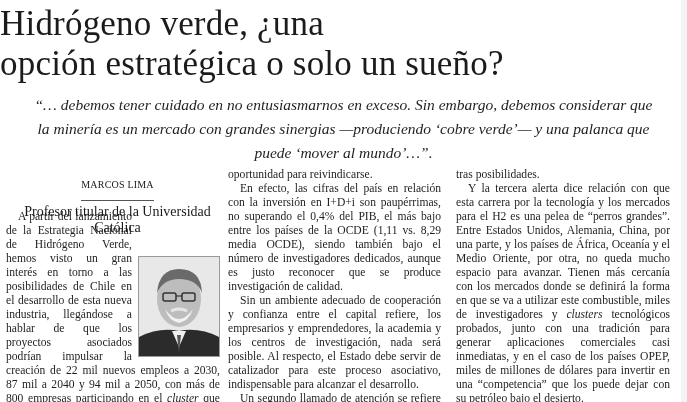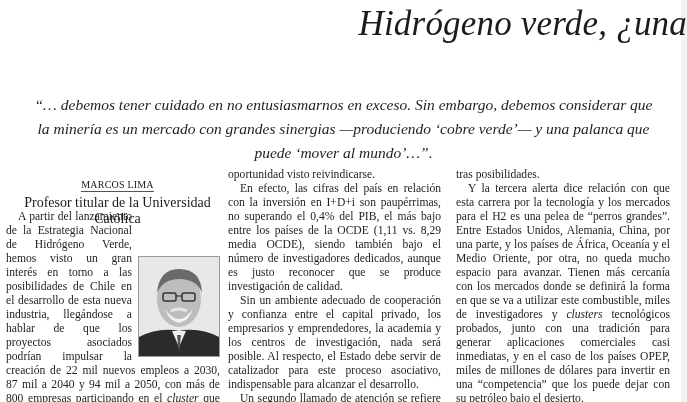--- a/index.html
+++ b/index.html
@@ -9,23 +9,22 @@
     font-family: "DejaVu Serif", "Liberation Serif", serif;
     color: #1a1a1a;
     position: relative;
   }
   .right-strip {
     position: absolute; right: 0; top: 0; width: 6px; height: 402px;
     background: #f3f3f3;
   }
   .headline {
     position: absolute; left: 0; top: 4px; width: 687px;
-    text-align: right;
+    text-align: left;
     font-family: "Liberation Serif", serif;
-    font-style: italic;
     font-size: 35px; line-height: 40px;
     color: #1b1b1b;
     letter-spacing: 0.2px;
   }
   .pullquote {
     position: absolute; left: 30px; top: 93px; width: 627px;
     text-align: center;
     font-family: "Liberation Serif", serif;
     font-size: 15.5px; line-height: 24px;
     color: #1f1f1f;
@@ -33,21 +32,21 @@
   }
   .byline {
     position: absolute; left: 10px; top: 174px; width: 215px;
     text-align: center;
     font-family: "Liberation Serif", serif;
   }
   .byline .name {
     display: inline-block;
     font-size: 10px; letter-spacing: 0.2px;
     border-bottom: 1px solid #555;
-    padding-bottom: 1px;
+    padding-bottom: 10px;
     text-transform: uppercase;
   }
   .byline .role {
     font-size: 14px; margin-top: 3px;
   }
   .col {
     position: absolute;
     font-family: "Liberation Serif", serif;
     font-size: 11.6px; line-height: 14px;
     text-align: justify;
@@ -69,20 +68,21 @@
   }
   .photo svg { display: block; }
 </style>
 </head>
 <body>
 
 <div class="right-strip"></div>
 
 <div class="headline">
   <div>Hidrógeno verde, ¿una</div>
+  <div>opción estratégica o solo un sueño?</div>
 </div>
 
 <div class="pullquote">“… debemos tener cuidado en no entusiasmarnos en exceso. Sin embargo, debemos considerar que la minería es un mercado con grandes sinergias —produciendo ‘cobre verde’— y una palanca que puede ‘mover al mundo’…”.</div>
 
 <div class="byline">
   <div><span class="name">MARCOS LIMA</span></div>
   <div class="role">Profesor titular de la Universidad Católica</div>
 </div>
 
 <div class="col col1">
@@ -100,23 +100,23 @@
       <path d="M26 52 Q40 72 54 52 Q50 64 40 66 Q30 64 26 52 Z" fill="#f2f2f2"></path>
       <path d="M32 54 Q40 50 48 54" stroke="#e6e6e6" stroke-width="3" fill="none"></path>
     </svg>
   </div>
   <p>
     <span>A partir del lanzamiento de la Estrategia Nacional de Hidrógeno Verde, hemos visto un gran interés en torno a las posibilidades de Chile en el desarrollo de esta nueva industria, llegándose a hablar de que los proyectos asociados podrían impulsar la creación de 22 mil nuevos empleos a 2030, 87 mil a 2040 y 94 mil a 2050, con más de 800 empresas participando en el </span><em>cluster</em><span> que se formaría a su alrededor, siendo equivalente en exportaciones a la minería del cobre hacia el año</span>
   </p>
 </div>
 
 <div class="col col2">
-  <p class="cont">oportunidad visto reivindicarse.</p>
+  <p class="cont">oportunidad para reivindicarse.</p>
   <p>En efecto, las cifras del país en relación con la inversión en I+D+i son paupérrimas, no superando el 0,4% del PIB, el más bajo entre los países de la OCDE (1,11 vs. 8,29 media OCDE), siendo también bajo el número de investigadores dedicados, aunque es justo reconocer que se produce investigación de calidad.</p>
-  <p>Sin un ambiente adecuado de cooperación y confianza entre el capital privado, los empresarios y emprendedores, la academia y los centros de investigación, nada será posible. Al respecto, el Estado debe servir de catalizador para este proceso asociativo, indispensable para alcanzar el desarrollo.</p>
+  <p>Sin un ambiente adecuado de cooperación y confianza entre el capital refiere, los empresarios y emprendedores, la academia y los centros de investigación, nada será posible. Al respecto, el Estado debe servir de catalizador para este proceso asociativo, indispensable para alcanzar el desarrollo.</p>
   <p>Un segundo llamado de atención se refiere a la maldición de la distancia. Somos uno de los países más “aislados” del mundo y nues-</p>
 </div>
 
 <div class="col col3">
   <p class="cont">tras posibilidades.</p>
   <p>
     <span>Y la tercera alerta dice relación con que esta carrera por la tecnología y los mercados para el H2 es una pelea de “perros grandes”. Entre Estados Unidos, Alemania, China, por una parte, y los países de África, Oceanía y el Medio Oriente, por otra, no queda mucho espacio para avanzar. Tienen más cercanía con los mercados donde se definirá la forma en que se va a utilizar este combustible, miles de investigadores y </span><em>clusters</em><span> tecnológicos probados, junto con una tradición para generar aplicaciones comerciales casi inmediatas, y en el caso de los países OPEP, miles de millones de dólares para invertir en una “competencia” que los puede dejar con su petróleo bajo el desierto.</span>
   </p>
 </div>
 

